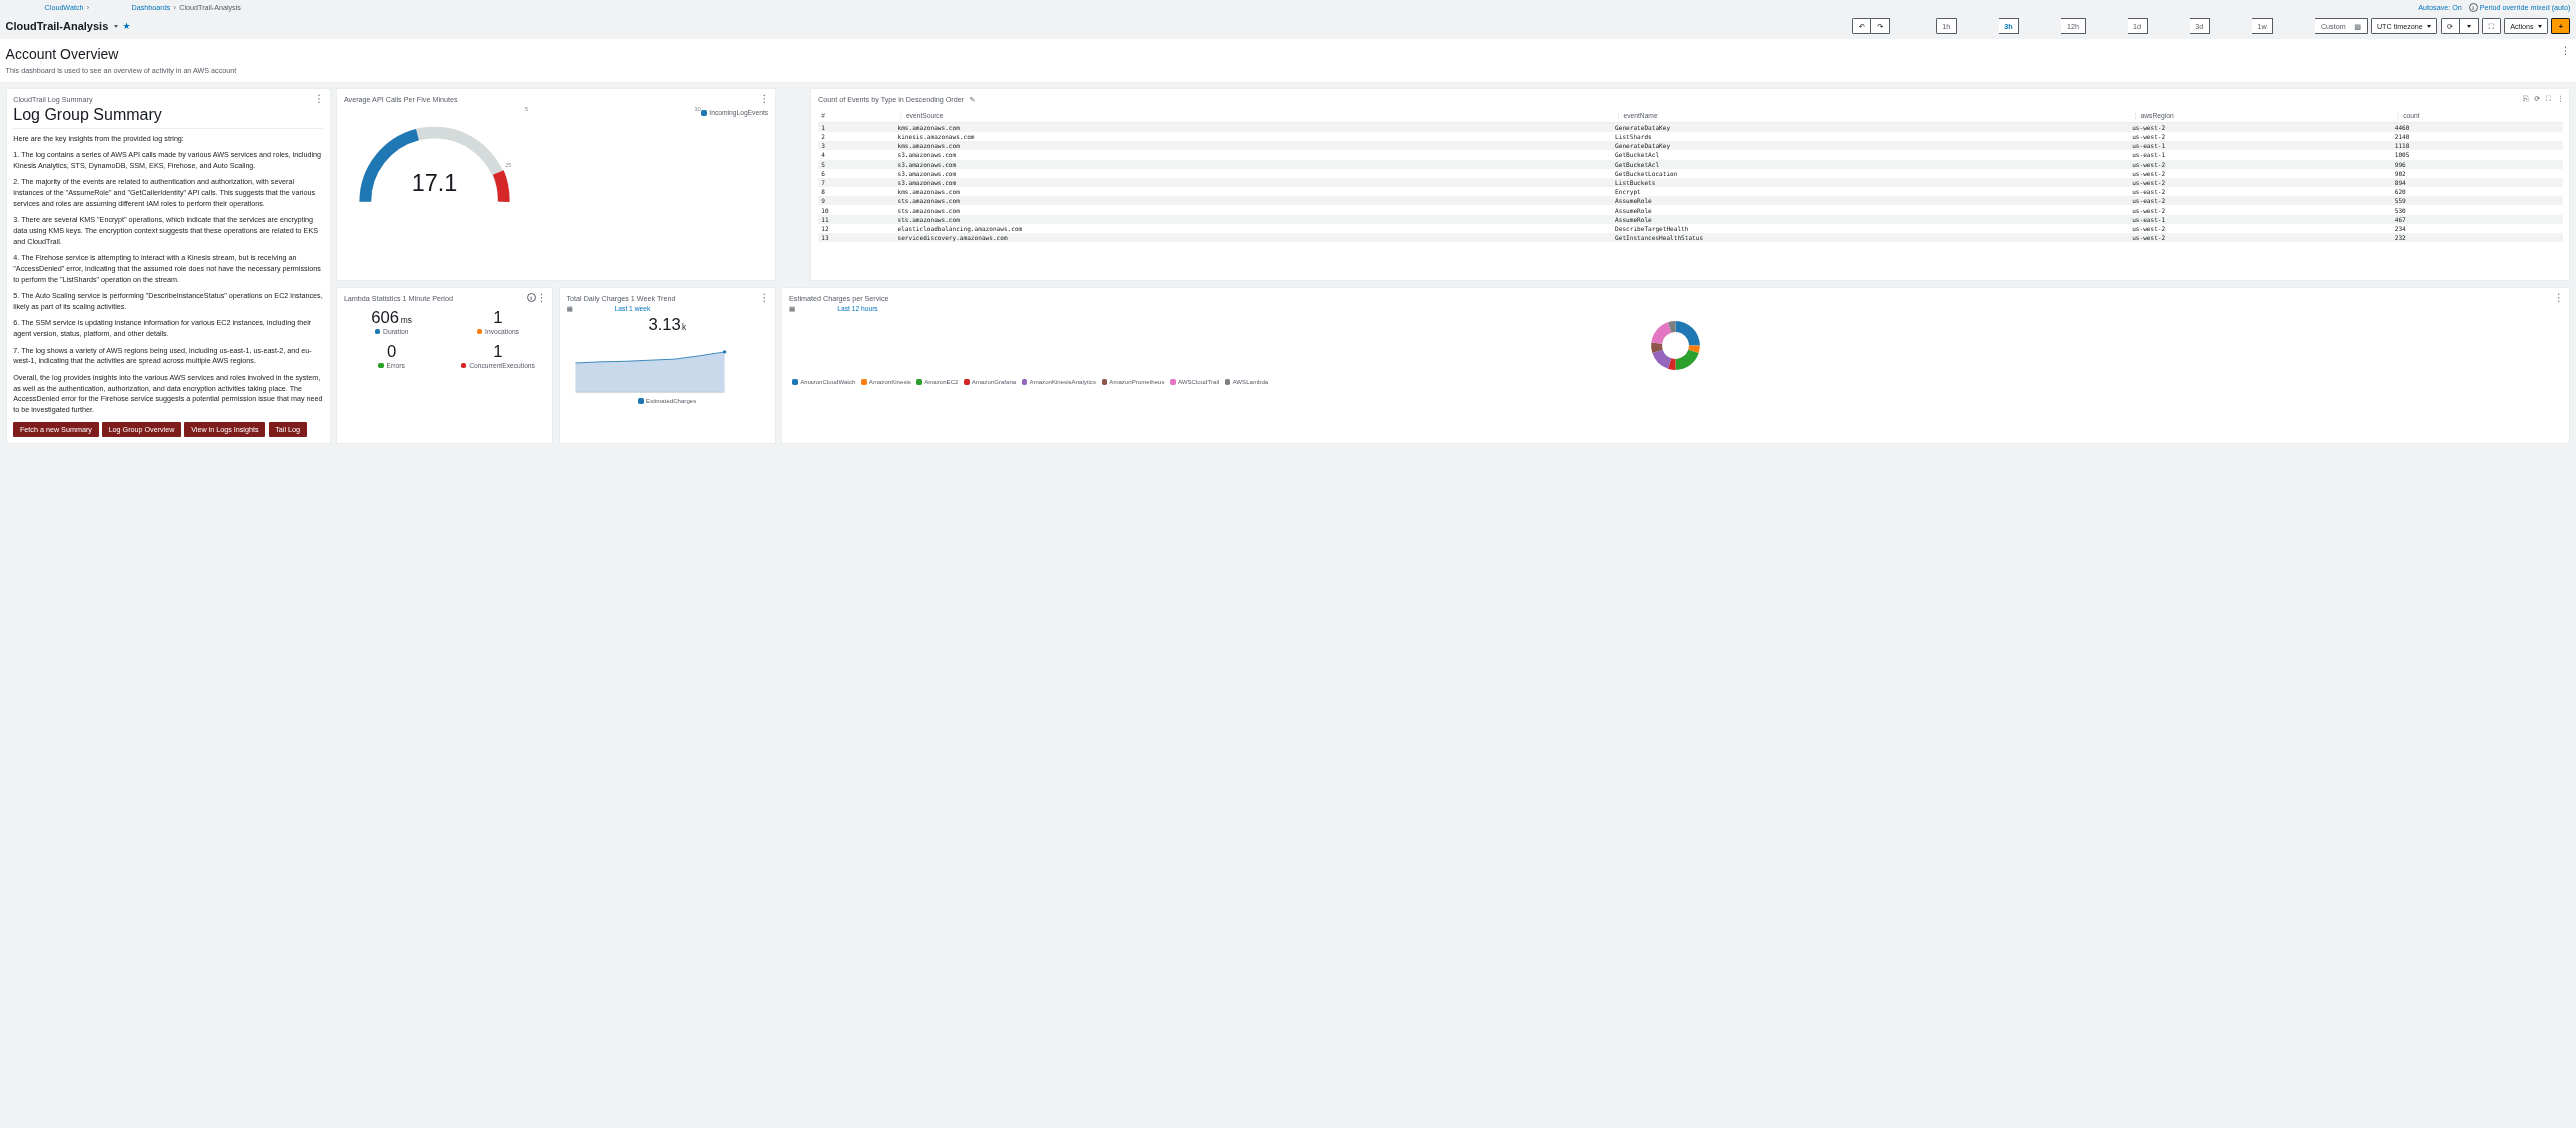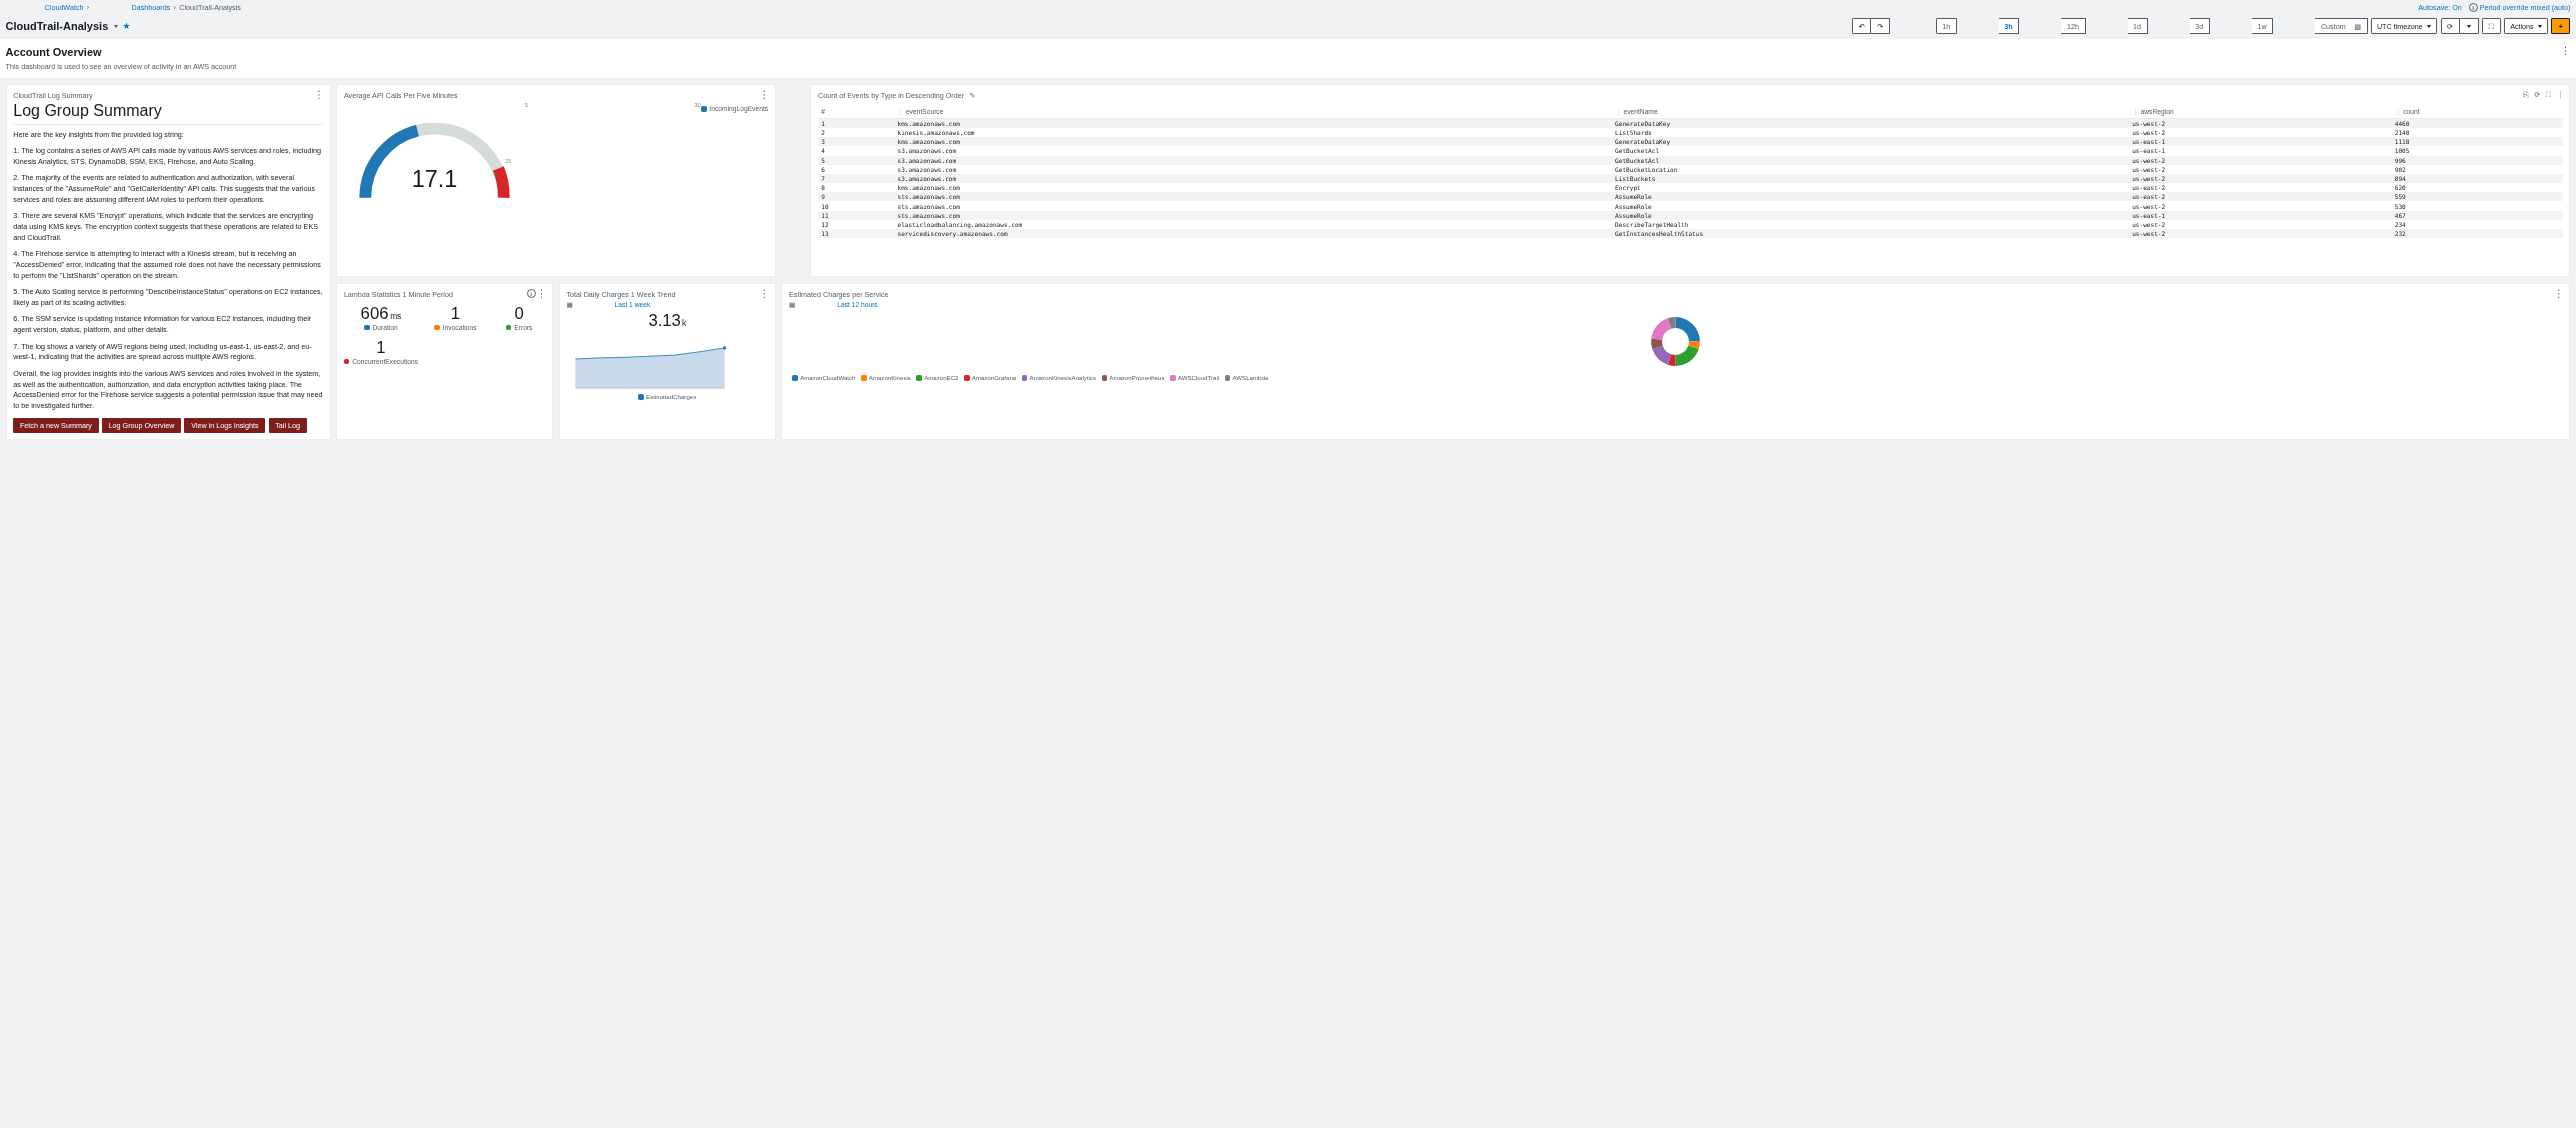--- a/index.html
+++ b/index.html
@@ -26,21 +26,21 @@
 .btn.primary { background: #ff9900; border-color: #16191f; color: #16191f; font-weight: 700; }
 .btn-group { display: flex; }
 .btn-group .btn { border-radius: 0; }
 .btn-group .btn:first-child { border-top-left-radius: 1.1px; border-bottom-left-radius: 1.1px; }
 .btn-group .btn:last-child { border-top-right-radius: 1.1px; border-bottom-right-radius: 1.1px; }
 .btn-group .btn + .btn { border-left: none; }
 .range-btn { padding: 2.8px 5.6px; color: #545b64; margin-left: 42px; }
 .range-btn.active { color: #0073bb; font-weight: 700; }
 
 .section { background: #fff; border-bottom: 0.6px solid #eaeded; padding: 6.7px 5.6px; position: relative; }
-.section h2 { font-size: 11px; font-weight: 700; }
+.section h2 { font-size: 14px; font-weight: 400; }
 .section .desc { color: #545b64; margin-top: 4.5px; font-size: 7.2px; }
 .kebab { position: absolute; right: 5.6px; top: 6.7px; color: #545b64; cursor: pointer; font-size: 10px; line-height: 1; }
 
 .grid { display: grid; grid-template-columns: 325px 217px 217px 1fr; gap: 5.6px; padding: 5.6px; }
 .card { background: #fff; border: 0.6px solid #eaeded; position: relative; padding: 5.6px 6.7px; min-height: 33px; }
 .card .card-title { font-size: 7.2px; color: #545b64; margin-bottom: 2.2px; }
 .card .card-sub { font-size: 16px; font-weight: 400; color: #16191f; border-bottom: 0.6px solid #eaeded; padding-bottom: 4px; margin-bottom: 4.5px; }
 .card .kebab { right: 5.6px; top: 4.5px; }
 
 .log-card { grid-column: 1; grid-row: 1 / span 2; }
@@ -59,21 +59,21 @@
 .table-icons span { cursor: pointer; }
 .edit-icon { color: #545b64; cursor: pointer; margin-left: 3.3px; }
 .evt-table { width: 100%; border-collapse: collapse; font-size: 6.7px; margin-top: 3.3px; }
 .evt-table th { text-align: left; font-weight: 400; color: #545b64; padding: 2.2px 3.3px; border-bottom: 0.6px solid #eaeded; }
 .evt-table th .sort { color: #aab7b8; margin-right: 1.7px; }
 .evt-table td { padding: 1.1px 3.3px; font-family: Monaco, Consolas, monospace; font-size: 6.1px; color: #16191f; }
 .evt-table tbody tr:nth-child(odd) { background: #f2f3f3; }
 .evt-table .num { text-align: left; }
 
 .lambda-card { grid-column: 2; grid-row: 2; }
-.stat-grid { display: grid; grid-template-columns: 1fr 1fr 1fr; gap: 6.7px 11px; padding: 3.3px 0; }
+.stat-grid { display: grid; grid-template-columns: 1fr 1fr; gap: 6.7px 11px; padding: 3.3px 0; }
 .stat { text-align: center; }
 .stat .val { font-size: 16.7px; color: #16191f; }
 .stat .val .unit { font-size: 8.4px; margin-left: 1.7px; }
 .stat .lbl { font-size: 6.7px; color: #545b64; display: flex; align-items: center; justify-content: center; gap: 2.8px; }
 .dot { width: 5.6px; height: 5.6px; border-radius: 1.7px; display: inline-block; }
 
 .charges-card { grid-column: 3; grid-row: 2; }
 .time-link { display: flex; align-items: center; gap: 2.8px; font-size: 6.7px; color: #0073bb; margin-bottom: 2.2px; }
 .big-num { font-size: 16.7px; text-align: center; color: #16191f; }
 .big-num .unit { font-size: 8.4px; margin-left: 1.1px; }

